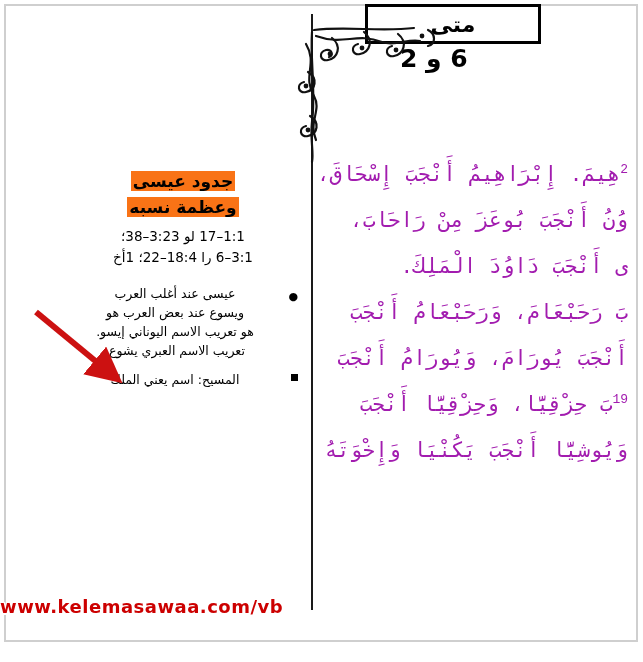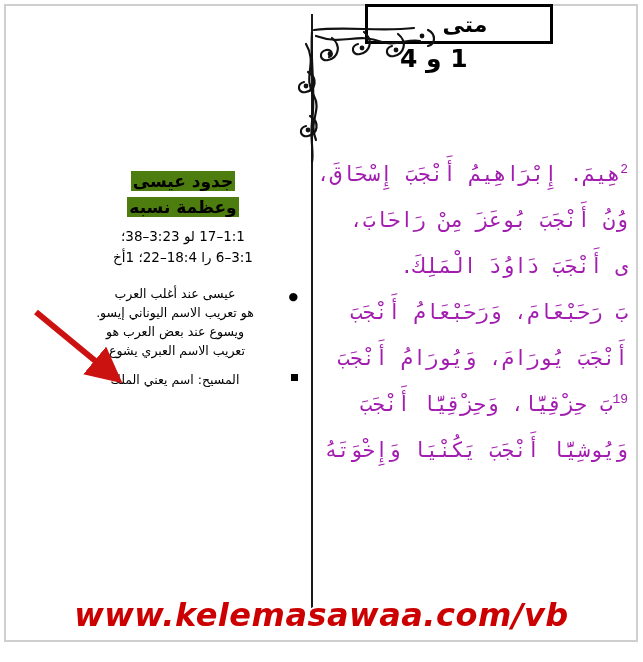--- a/index.html
+++ b/index.html
@@ -41,21 +41,20 @@
     position: absolute;
     left: 365px;
     top: 4px;
     width: 170px;
     height: 34px;
     border: 3px solid #000000;
     background: #ffffff;
     display: flex;
     align-items: center;
     justify-content: center;
-    padding-left: 12px;
   }
   .title-box .title-text {
     font-family: "DejaVu Sans", sans-serif;
     font-size: 22px;
     font-weight: bold;
     color: #000000;
     letter-spacing: 0;
   }
   .chapter-num {
     position: absolute;
@@ -120,21 +119,21 @@
     color: #000000;
   }
   .hl-heading {
     font-size: 17px;
     font-weight: bold;
     line-height: 26px;
     text-align: center;
     margin: 0 0 6px 0;
   }
   .hl-heading .hl {
-    background: #4d7c0f;
+    background: #f97316;
     padding: 0 2px;
   }
   .refs {
     font-size: 13.5px;
     line-height: 21px;
     text-align: center;
     direction: rtl;
     margin-bottom: 16px;
   }
 
@@ -170,25 +169,24 @@
     width: 110px;
     height: 95px;
   }
 
   
   .watermark {
     position: absolute;
     left: 0;
     top: 596px;
     width: 643px;
-    text-align: center;
+    text-align: left;
     font-family: "DejaVu Sans", sans-serif;
-    font-size: 32px;
+    font-size: 18px;
     font-weight: bold;
-    font-style: italic;
     color: #cc0000;
     letter-spacing: 0.5px;
     direction: ltr;
     text-shadow:
       -1px -1px 0 #ffffff,
        1px -1px 0 #ffffff,
       -1px  1px 0 #ffffff,
        1px  1px 0 #ffffff,
        0   -2px 0 #ffffff,
        0    2px 0 #ffffff;
@@ -202,21 +200,21 @@
   <div class="page-sheet"></div>
   <div class="edge edge-top"></div>
   <div class="edge edge-bottom"></div>
   <div class="edge edge-left"></div>
   <div class="edge edge-right"></div>
 
   <div class="title-box">
     <span class="title-text">متى</span>
   </div>
 
-  <div class="chapter-num">1 و 4</div>
+  <div class="chapter-num">6 و 2</div>
 
   <div class="v-rule"></div>
 
   <div class="flourish">
     <svg viewBox="0 0 160 152" width="160" height="152" xmlns="http://www.w3.org/2000/svg">
       <g fill="none" stroke="#111111" stroke-width="2.2" stroke-linecap="round">
         <path d="M28 14 C 60 10, 95 16, 128 12"></path>
         <path d="M30 20 C 58 30, 70 16, 96 26 C 110 31, 122 22, 134 25"></path>
         <path d="M26 16 C 24 44, 30 76, 26 106 C 24 124, 28 136, 26 146"></path>
         <path d="M20 28 C 32 48, 16 60, 28 80 C 36 94, 22 106, 30 124"></path>
@@ -270,22 +268,22 @@
     </div>
 
     <div class="refs">
       <span>1:1–17 لو 3:23–38؛</span><br>
       <span>3:1–6 را 18:4–22؛ 1أخ</span><br>
     </div>
 
     <div class="note">
       <span class="bullet">●</span>
       <span class="note-line">عيسى عند أغلب العرب</span>
+      <span class="note-line">ويسوع عند بعض العرب هو</span>
       <span class="note-line">هو تعريب الاسم اليوناني إيسو.</span>
-      <span class="note-line">ويسوع عند بعض العرب هو</span>
       <span class="note-line">تعريب الاسم العبري يشوع.</span>
     </div>
 
     <div class="note">
       <span class="sq"></span>
       <span class="note-line">المسيح: اسم يعني الملك</span>
     </div>
   </div>
 
   <div class="arrow">

